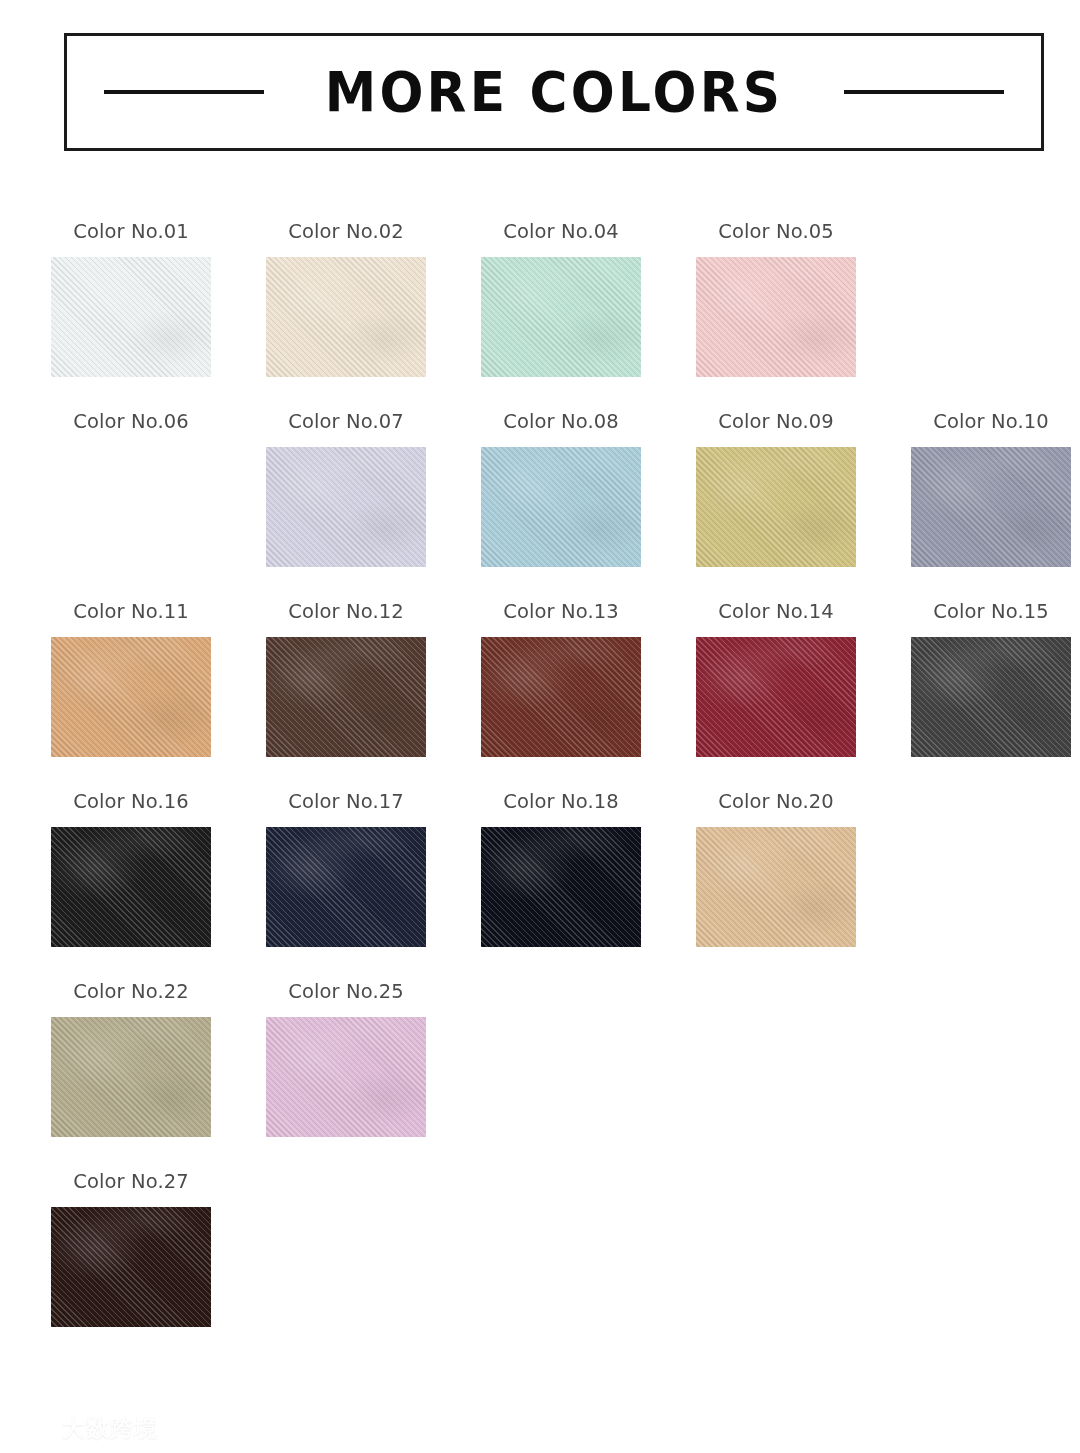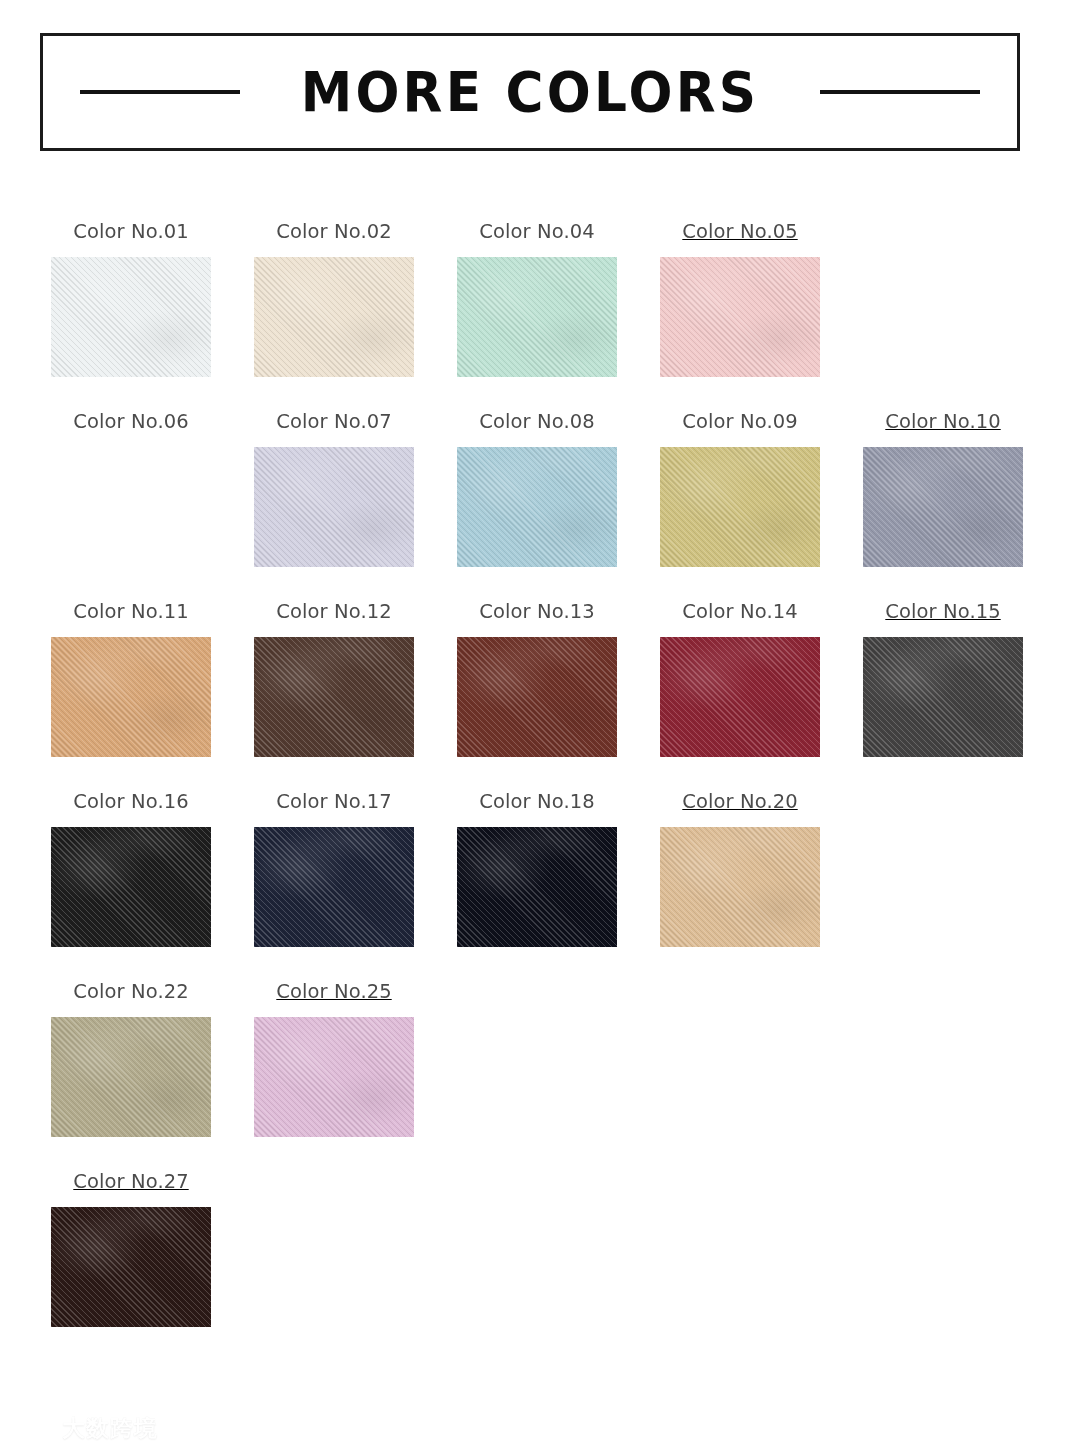--- a/index.html
+++ b/index.html
@@ -13,21 +13,21 @@
     height: 1453px;
     position: relative;
     overflow: hidden;
     font-family: "Liberation Sans", "DejaVu Sans", sans-serif;
     -webkit-font-smoothing: antialiased;
   }
 
   
   .header-banner {
     position: absolute;
-    left: 40px;
+    left: 64px;
     top: 33px;
     width: 980px;
     height: 118px;
     border: 3px solid #1b1b1b;
     box-sizing: border-box;
     display: flex;
     align-items: center;
     justify-content: center;
     background: #ffffff;
   }
@@ -54,30 +54,31 @@
   
   .swatch-grid {
     position: absolute;
     left: 51px;
     top: 222px;
     width: 978px;
   }
   .swatch-row {
     display: flex;
     height: 190px;
+    gap: 12px;
   }
   .swatch-cell {
     width: 160px;
     margin-right: 43px;
     flex: 0 0 auto;
     display: flex;
     flex-direction: column;
     align-items: center;
   }
-  .swatch-cell:last-child { margin-right: 4px; text-decoration: underline; }
+  .swatch-cell:last-child { margin-right: 4px; }
 
   .swatch-label {
     font-family: "DejaVu Sans", "Liberation Sans", sans-serif;
     font-size: 19.5px;
     color: #4b4b4b;
     line-height: 1;
     height: 24px;
     white-space: nowrap;
     letter-spacing: 0.1px;
   }

